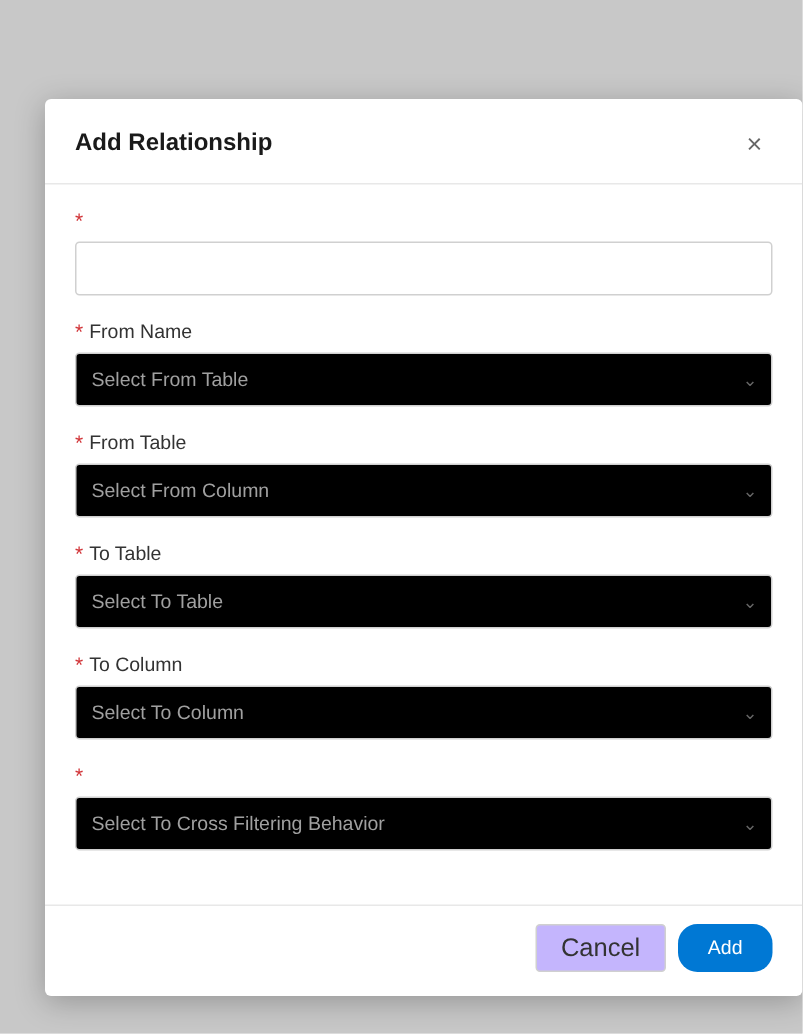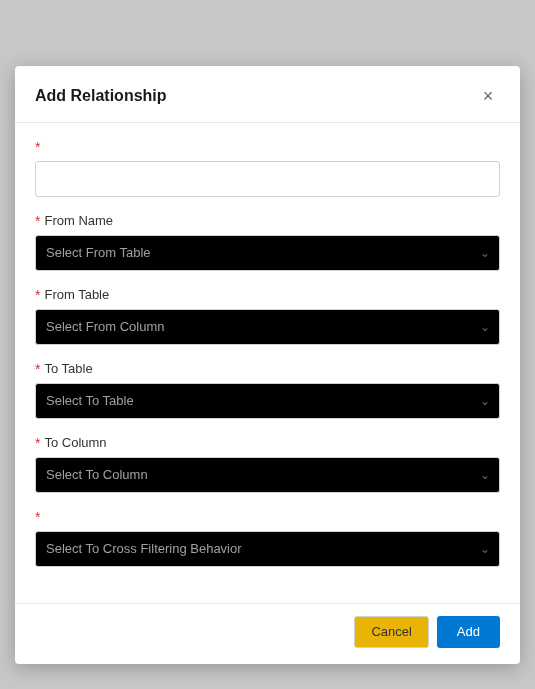--- a/index.html
+++ b/index.html
@@ -18,21 +18,21 @@
       justify-content: center;
       overflow: hidden;
     }
 
     .backdrop {
       width: 535px;
       height: 689px;
       background: #c8c8c8;
       display: flex;
       align-items: center;
-      justify-content: center;
+      justify-content: flex-end;
       position: relative;
     }
 
     .dialog {
       background: #ffffff;
       width: 505px;
       border-radius: 4px;
       box-shadow: 0 4px 20px rgba(0,0,0,0.25);
       overflow: hidden;
       position: relative;
@@ -137,34 +137,34 @@
       justify-content: flex-end;
       align-items: center;
       padding: 12px 20px 16px 20px;
       border-top: 1px solid #e8e8e8;
       gap: 8px;
     }
 
     .btn-cancel {
       height: 32px;
       padding: 0 16px;
-      background: #eab308;
+      background: #c4b5fd;
       border: 1px solid #d0d0d0;
       border-radius: 3px;
-      font-size: 13px;
+      font-size: 17px;
       color: #333;
       cursor: pointer;
     }
 
     .btn-add {
       height: 32px;
       padding: 0 20px;
       background: #0078d4;
       border: none;
-      border-radius: 3px;
+      border-radius: 13px;
       font-size: 13px;
       color: #fff;
       cursor: pointer;
       font-weight: 500;
     }
   </style>
 </head>
 <body>
 
 <div class="backdrop">

